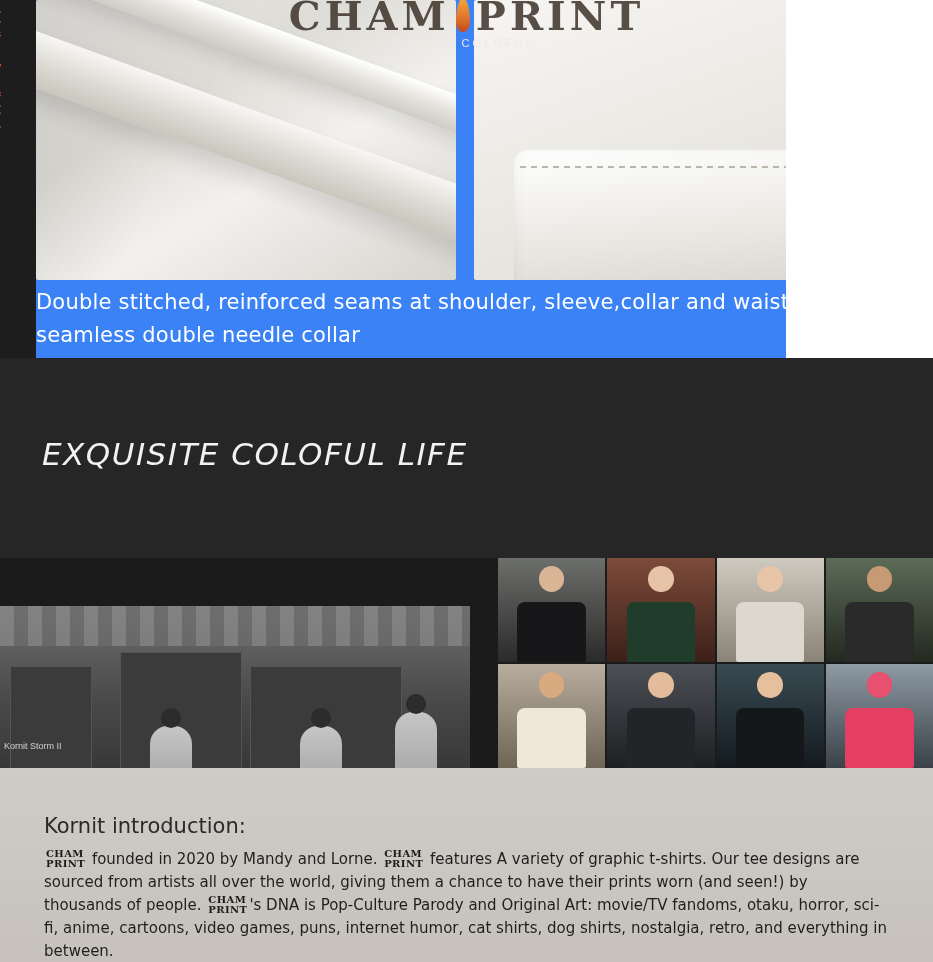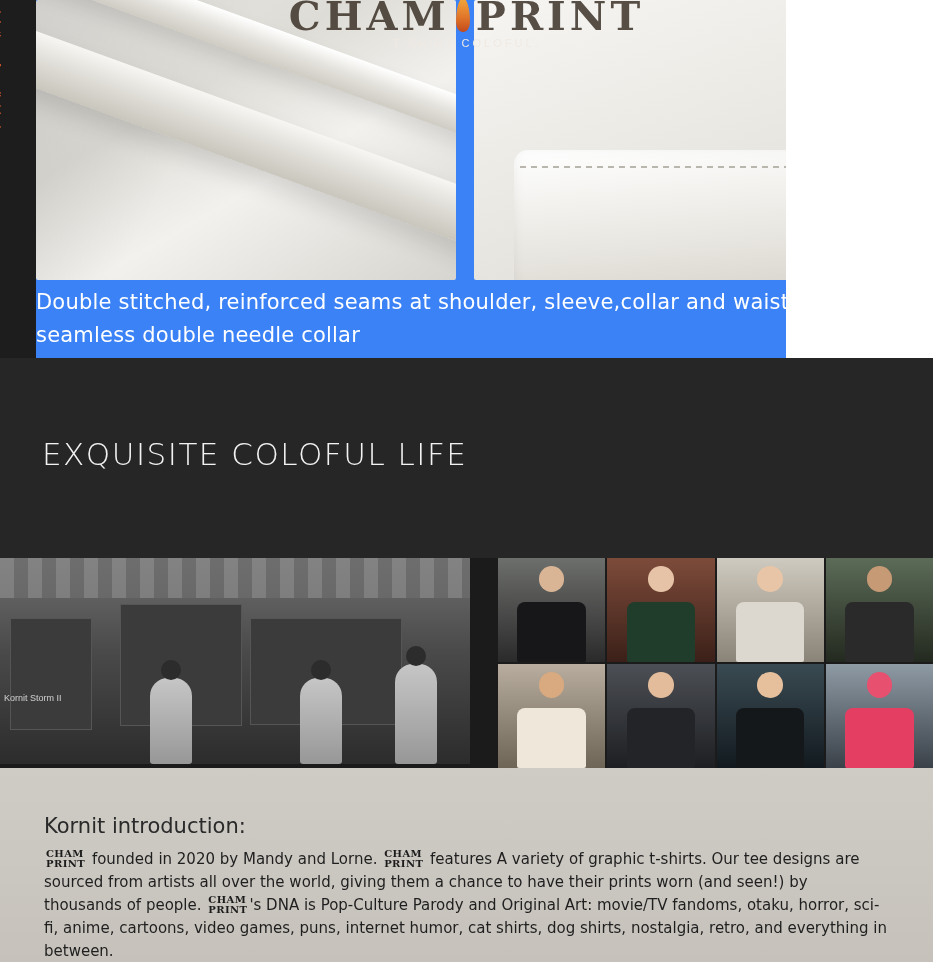--- a/index.html
+++ b/index.html
@@ -152,20 +152,21 @@
     white-space: nowrap;
   }
 
   
   .panel-headline {
     position: absolute;
     left: 0; top: 358px;
     width: 933px;
     height: 200px;
     background: #262626;
+    font-style: italic;
   }
   .headline {
     position: absolute;
     left: 42px; top: 78px;
     font-family: "DejaVu Sans", sans-serif;
     font-size: 31px;
     letter-spacing: 1.5px;
     color: #f2f2f2;
     font-weight: 300;
   }
@@ -179,20 +180,21 @@
     background: #1b1b1b;
     display: flex;
   }
   .factory {
     width: 470px;
     height: 206px;
     position: relative;
     background: linear-gradient(180deg,#6f6f6f 0%, #4a4a4a 45%, #2c2c2c 100%);
     overflow: hidden;
     filter: grayscale(1);
+    margin-top: 48px;
   }
   .factory .beam {
     position: absolute;
     left: 0; top: 0;
     width: 470px; height: 40px;
     background: repeating-linear-gradient(90deg, #8b8b8b 0 14px, #6d6d6d 14px 28px);
     opacity: .7;
   }
   .factory .mach {
     position: absolute;

